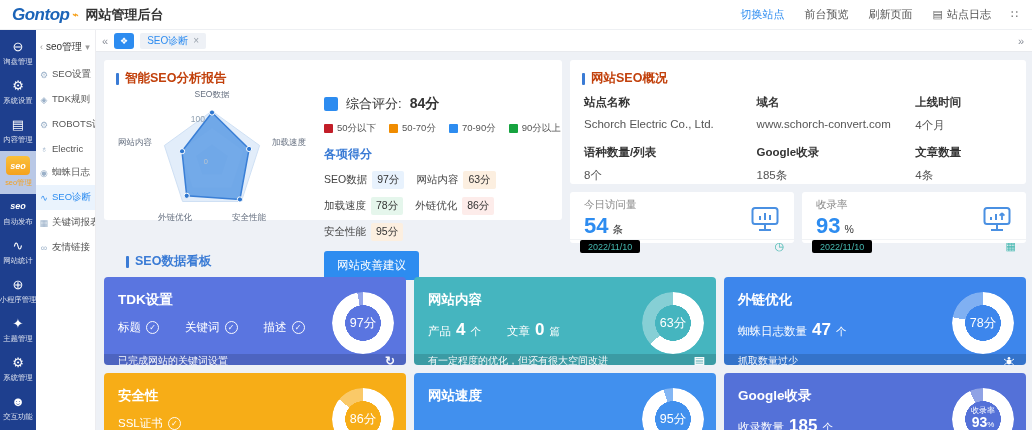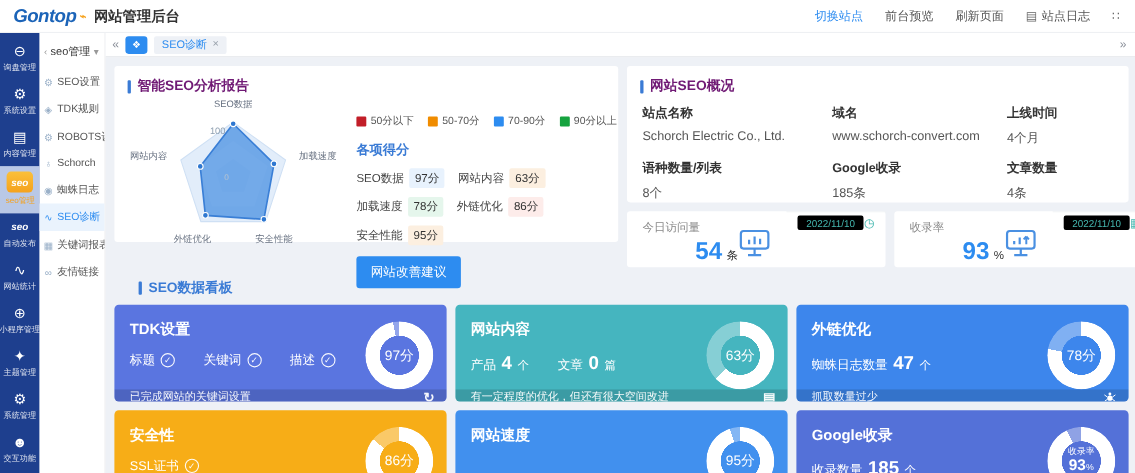--- a/index.html
+++ b/index.html
@@ -51,21 +51,21 @@
     display:flex; align-items:center; justify-content:center; cursor:pointer; }
   .tab { height:16px; background:#eef1f6; color:#2d8cf0; font-size:10px; border-radius:2px; padding:0 7px;
     display:flex; align-items:center; gap:5px; cursor:pointer; }
   .tab .x { color:#9aa3ad; font-size:10px; }
 
   .content { flex:1; padding:8px 6px 0 8px; overflow:hidden; }
 
   
   .row1 { display:flex; gap:8px; }
   .panel { background:#fff; border-radius:3px; }
-  .ptitle { display:flex; align-items:center; gap:6px; font-size:12.5px; font-weight:bold; color:#701a75; padding:10px 12px 4px 12px; }
+  .ptitle { display:flex; align-items:center; gap:6px; font-size:12.5px; font-weight:bold; color:#c2410c; padding:10px 12px 4px 12px; }
   .ptitle .bar { width:3px; height:12px; background:#3a7bd5; border-radius:1px; }
 
   .report { width:458px; height:160px; flex:0 0 458px; }
   .report-body { display:flex; padding:0 10px 0 4px; }
   .report-right { flex:1; padding:4px 0 0 4px; min-width:0; }
   .overall { display:flex; align-items:center; gap:8px; font-size:13px; color:#333; }
   .overall .sw { width:14px; height:14px; background:#2d8cf0; border-radius:2px; }
   .overall b { font-size:14px; }
   .legend { display:flex; gap:13px; margin-top:9px; }
   .lg { display:flex; align-items:center; gap:4px; font-size:9.5px; color:#555; white-space:nowrap; }
@@ -77,24 +77,24 @@
   .improve { margin-top:10px; background:#2d8cf0; color:#fff; border:none; font-size:11.5px; padding:7px 13px;
     border-radius:3px; cursor:pointer; font-family:"Liberation Sans",sans-serif; }
 
   .right-col { flex:1; min-width:0; }
   .overview { height:124px; }
   .ogrid { display:grid; grid-template-columns:1.25fr 1.15fr .7fr; row-gap:4px; padding:2px 14px 0; }
   .o-label { font-size:11.5px; font-weight:bold; color:#333; padding-top:2px; }
   .o-value { font-size:11.5px; color:#555; padding:4px 0 6px; }
 
   .stat-row { display:flex; gap:8px; margin-top:8px; }
-  .stat-card { flex:1; background:#fff; border-radius:3px; height:51px; display:flex; flex-direction:row; }
+  .stat-card { flex:1; background:#fff; border-radius:3px; height:51px; display:flex; flex-direction:column; }
   .stat-main { flex:1; display:flex; justify-content:space-between; align-items:center; padding:6px 14px 0; }
   .stat-label { font-size:10.5px; color:#888; }
-  .stat-value { display:flex; align-items:baseline; gap:4px; margin-top:1px;margin-left:48px; }
+  .stat-value { display:flex; align-items:baseline; gap:4px; margin-top:1px; }
   .stat-value b { font-size:22px; color:#2d8cf0; }
   .stat-value span { font-size:10.5px; color:#333; }
   .stat-foot { border-top:1px solid #f1f3f5; height:20px; display:flex; align-items:center; justify-content:space-between; padding:0 10px; }
   .date-badge { background:#000000; color:#45b8b0; font-size:9px; padding:1.5px 8px; border-radius:2px; }
   .foot-mini { font-size:11px; color:#45b8b0; }
 
   
   .dash-title { display:flex; align-items:center; gap:6px; font-size:12.5px; font-weight:bold; color:#3a7bd5; margin:10px 0 7px 2px;padding-left:20px; }
   .dash-title .bar { width:3px; height:12px; background:#3a7bd5; border-radius:1px; }
   .cards { display:grid; grid-template-columns:repeat(3,1fr); gap:8px; }
@@ -204,21 +204,21 @@
       <div class="submenu-item">
         <span class="mi">◈</span>
         <span>TDK规则</span>
       </div>
       <div class="submenu-item">
         <span class="mi">⚙</span>
         <span>ROBOTS设置</span>
       </div>
       <div class="submenu-item">
         <span class="mi">♁</span>
-        <span>Schorch</span>
+        <span>Electric</span>
       </div>
       <div class="submenu-item">
         <span class="mi">◉</span>
         <span>蜘蛛日志</span>
       </div>
       <div class="submenu-item active">
         <span class="mi">∿</span>
         <span>SEO诊断</span>
       </div>
       <div class="submenu-item">
@@ -265,20 +265,25 @@
                   <circle cx="74.04171973670266" cy="60.26596467718916" r="2.6" fill="#2e77d0" stroke="#fff" stroke-width="1"></circle>
                   <text x="104" y="6" text-anchor="middle" font-size="8.5" fill="#667080">SEO数据</text>
                   <text x="163.91656052659468" y="53.53192935437831" text-anchor="start" font-size="8.5" fill="#667080">加载速度</text>
                   <text x="141.0304708944258" y="128.96807064562168" text-anchor="middle" font-size="8.5" fill="#667080">安全性能</text>
                   <text x="66.9695291055742" y="128.96807064562168" text-anchor="middle" font-size="8.5" fill="#667080">外链优化</text>
                   <text x="44.08343947340532" y="53.53192935437832" text-anchor="end" font-size="8.5" fill="#667080">网站内容</text>
                   <text x="97" y="31" text-anchor="end" font-size="8.5" fill="#8fa0b2">100</text>
                   <text x="100" y="73" text-anchor="end" font-size="7.5" fill="#b8c4d0">0</text>
                 </svg>
               <div class="report-right">
+                <div class="overall">
+                  <span class="sw" style="background: rgb(45, 140, 240);"></span>
+                  <span>综合评分:</span>
+                  <b>84分</b>
+                </div>
                 <div class="legend">
                   <span class="lg">
                       <i style="background: rgb(194, 30, 40);"></i>
                       <span>50分以下</span>
                     </span>
                   <span class="lg">
                       <i style="background: rgb(240, 140, 0);"></i>
                       <span>50-70分</span>
                     </span>
                   <span class="lg">

